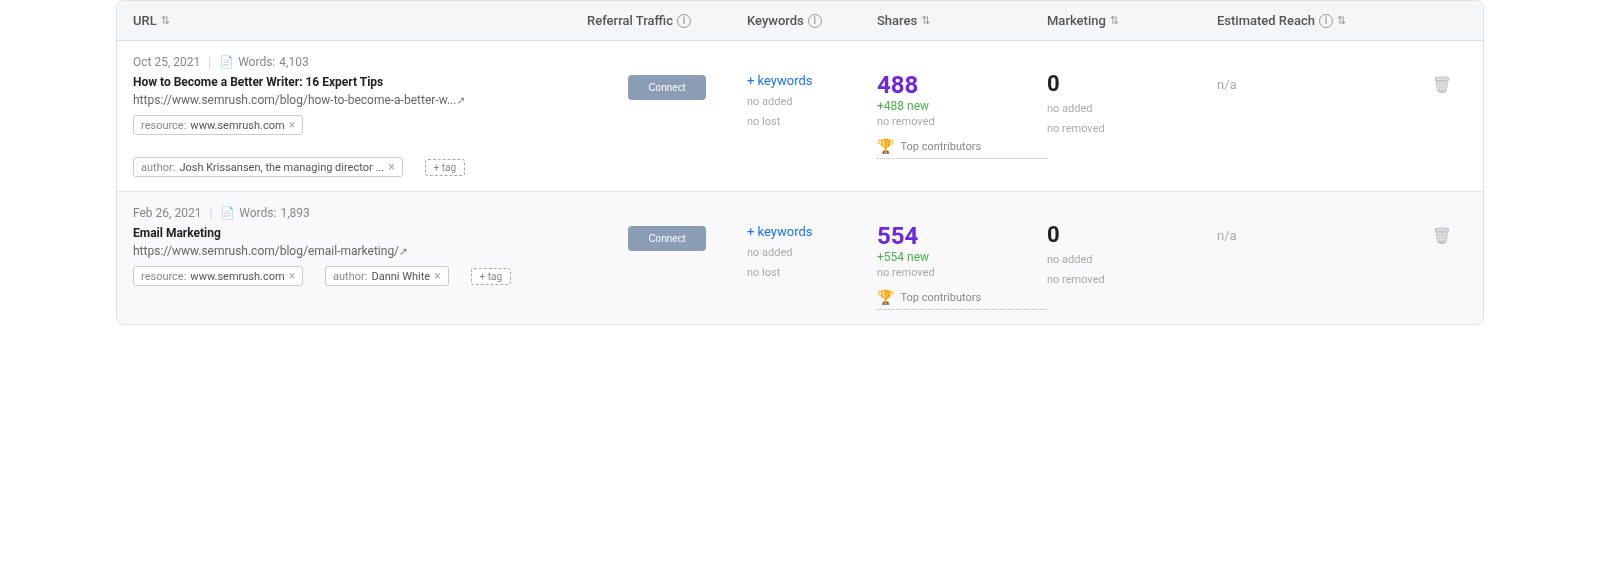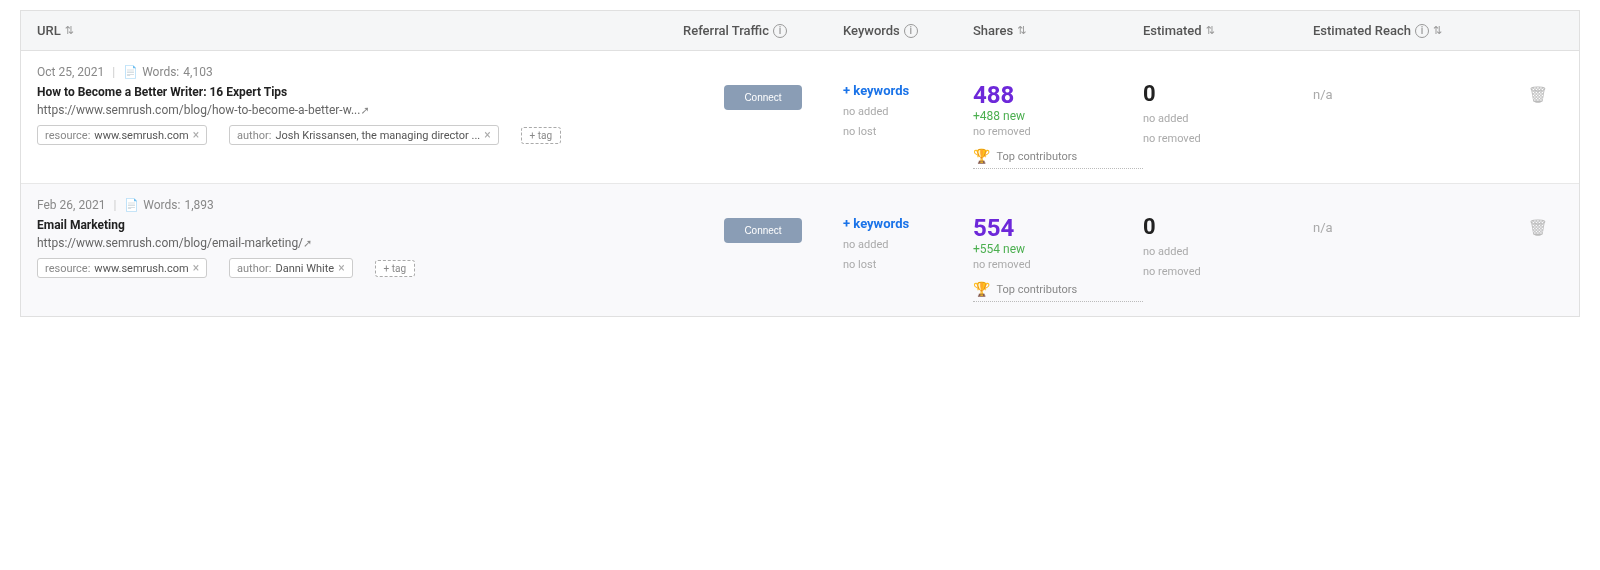--- a/index.html
+++ b/index.html
@@ -3,24 +3,24 @@
   <meta charset="utf-8">
   <style>
     * { box-sizing: border-box; margin: 0; padding: 0; }
     body {
       font-family: -apple-system, BlinkMacSystemFont, 'Segoe UI', Roboto, sans-serif;
       font-size: 13px;
       background: #fff;
       color: #333;
     }
     .table-container {
-      width: 1560px;
-      margin: 10px auto;
+      width: 1368px;
+      margin: 0 auto;
       border: 1px solid #e0e0e0;
-      border-radius: 0;
+      border-radius: 8px;
       overflow: hidden;
     }
     .table-header {
       display: grid;
       grid-template-columns: 1fr 160px 130px 170px 170px 200px 50px;
       background: #f5f6f7;
       border-bottom: 1px solid #e0e0e0;
       padding: 12px 16px;
       align-items: center;
     }
@@ -146,21 +146,21 @@
       font-size: 10px;
       cursor: pointer;
       font-weight: 500;
     }
     .keywords-cell {
       padding-top: 18px;
     }
     .kw-add {
       color: #1a73e8;
       font-size: 13px;
-      font-weight: 700;
+      font-weight: 400;
       cursor: pointer;
       margin-bottom: 4px;
     }
     .kw-sub {
       font-size: 11px;
       color: #aaa;
       line-height: 1.8;
     }
     .shares-cell {
       padding-top: 18px;
@@ -249,21 +249,21 @@
     </div>
     <div class="col-header">
       <span>Keywords</span>
       <span class="info-icon">i</span>
     </div>
     <div class="col-header">
       <span>Shares</span>
       <span class="sort-icon">⇅</span>
     </div>
     <div class="col-header">
-      <span>Estimated</span>
+      <span>Marketing</span>
       <span class="sort-icon">⇅</span>
     </div>
     <div class="col-header">
       <span>Estimated Reach</span>
       <span class="info-icon">i</span>
       <span class="sort-icon">⇅</span>
     </div>
     <div class="col-header"></div>
   </div>
 

